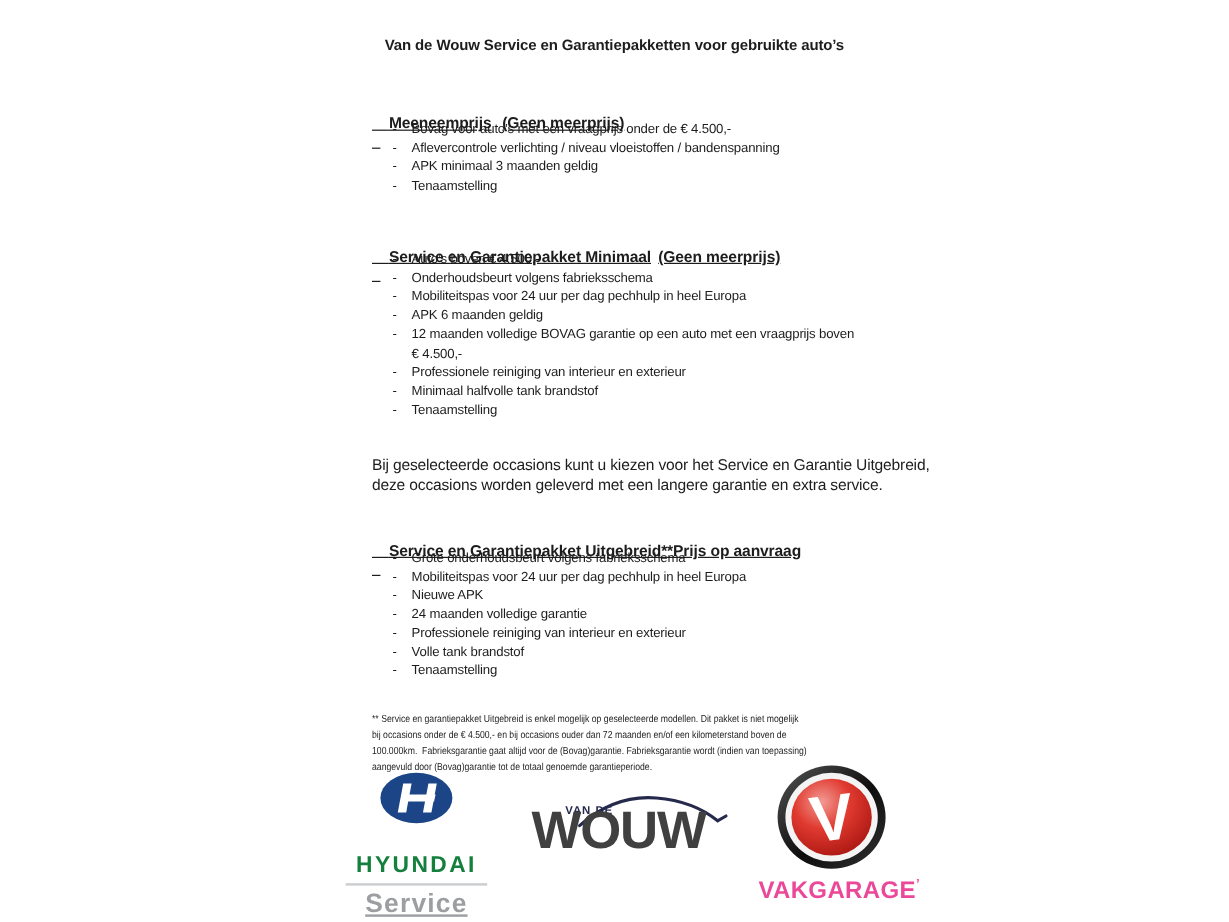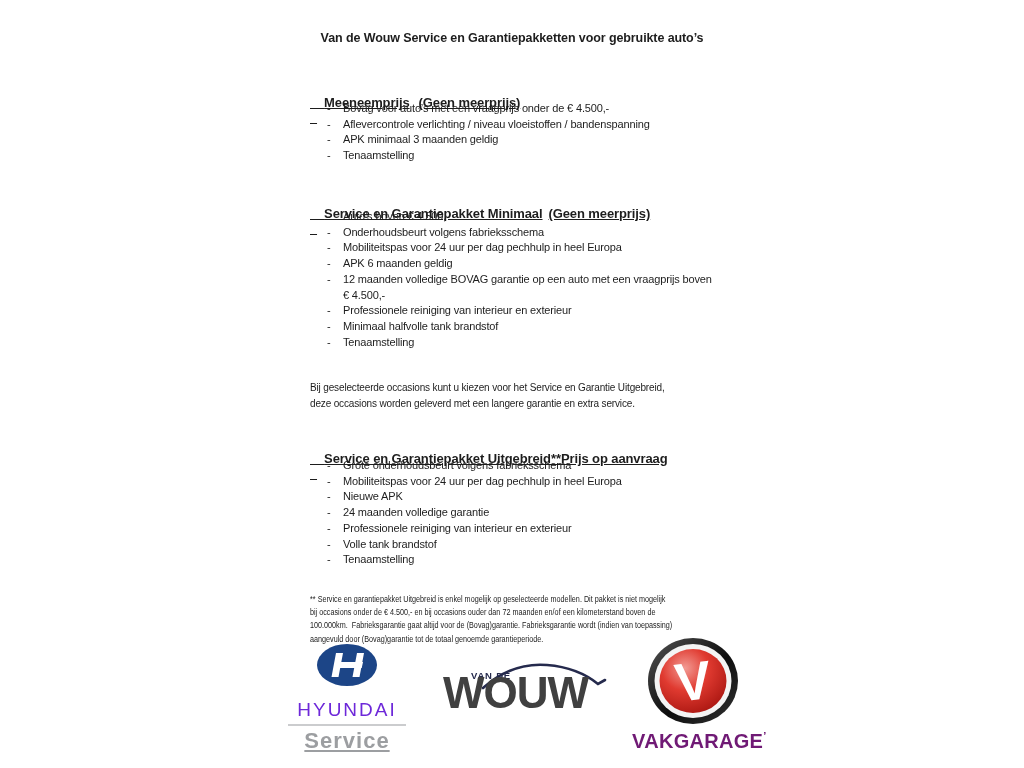--- a/index.html
+++ b/index.html
@@ -14,41 +14,41 @@
   .heading .note { font-weight:bold; }
   .gap-sm  { margin-left:6px; }
   .gap-md  { margin-left:9px; }
   .gap-lg  { }
 
   .list { position:absolute; left:310px; width:440px; }
   .row  { display:flex; line-height:15.7px; font-size:11px; letter-spacing:-0.15px; }
   .dash { width:16px; padding-left:17px; box-sizing:content-box; flex:0 0 auto; }
   .txt  { white-space:pre; }
 
-  .para { position:absolute; left:310px; font-size:10px; line-height:15.5px;
+  .para { position:absolute; left:310px; font-size:13px; line-height:15.5px;
           letter-spacing:-0.15px; white-space:pre; }
 
   .footnote { position:absolute; left:310px; top:593px; font-size:8.5px; line-height:13.2px;
               white-space:pre; transform:scaleX(0.85); transform-origin:left top; color:#222; }
 
   
   .logo-hyundai { position:absolute; left:286px; top:643px; width:122px; text-align:center; }
-  .hyundai-word { font-size:19px; font-weight:normal; letter-spacing:2px; color:#6d28d9; margin-top:8px; }
+  .hyundai-word { font-size:19px; font-weight:bold; letter-spacing:2px; color:#15803d; margin-top:19px; }
   .hyundai-rule { height:2px; background:#cbccce; margin:3px 2px 2px 2px; }
   .hyundai-sub  { font-size:22px; font-weight:bold; color:#9c9ea1; letter-spacing:1px;text-decoration:underline; }
 
   .logo-wouw { position:absolute; left:443px; top:659px; width:166px; height:80px; }
   .wouw-car   { position:absolute; left:38px; top:1px; }
   .wouw-vande { position:absolute; left:12px; top:11px; font-size:9.5px; font-weight:bold;
                 letter-spacing:0.8px; color:#252a4d;margin-left:16px; }
   .wouw-word  { position:absolute; left:0; top:9px; font-size:44px; font-weight:bold;
                 letter-spacing:-1px; color:#404040; }
 
   .logo-vakgarage { position:absolute; left:632px; top:637px; width:122px; text-align:center; }
-  .vak-word { font-size:20px; font-weight:bold; letter-spacing:0.3px; color:#701a75; margin-top:1px; }
+  .vak-word { font-size:20px; font-weight:bold; letter-spacing:0.3px; color:#ec4899; margin-top:1px; }
   .vak-tick { font-size:11px; vertical-align:top; }
 </style>
 </head>
 <body>
 
 <div class="doc">
 
   <div class="title">Van de Wouw Service en Garantiepakketten voor gebruikte auto’s</div>
 
   <div class="heading" style="top:80px">

